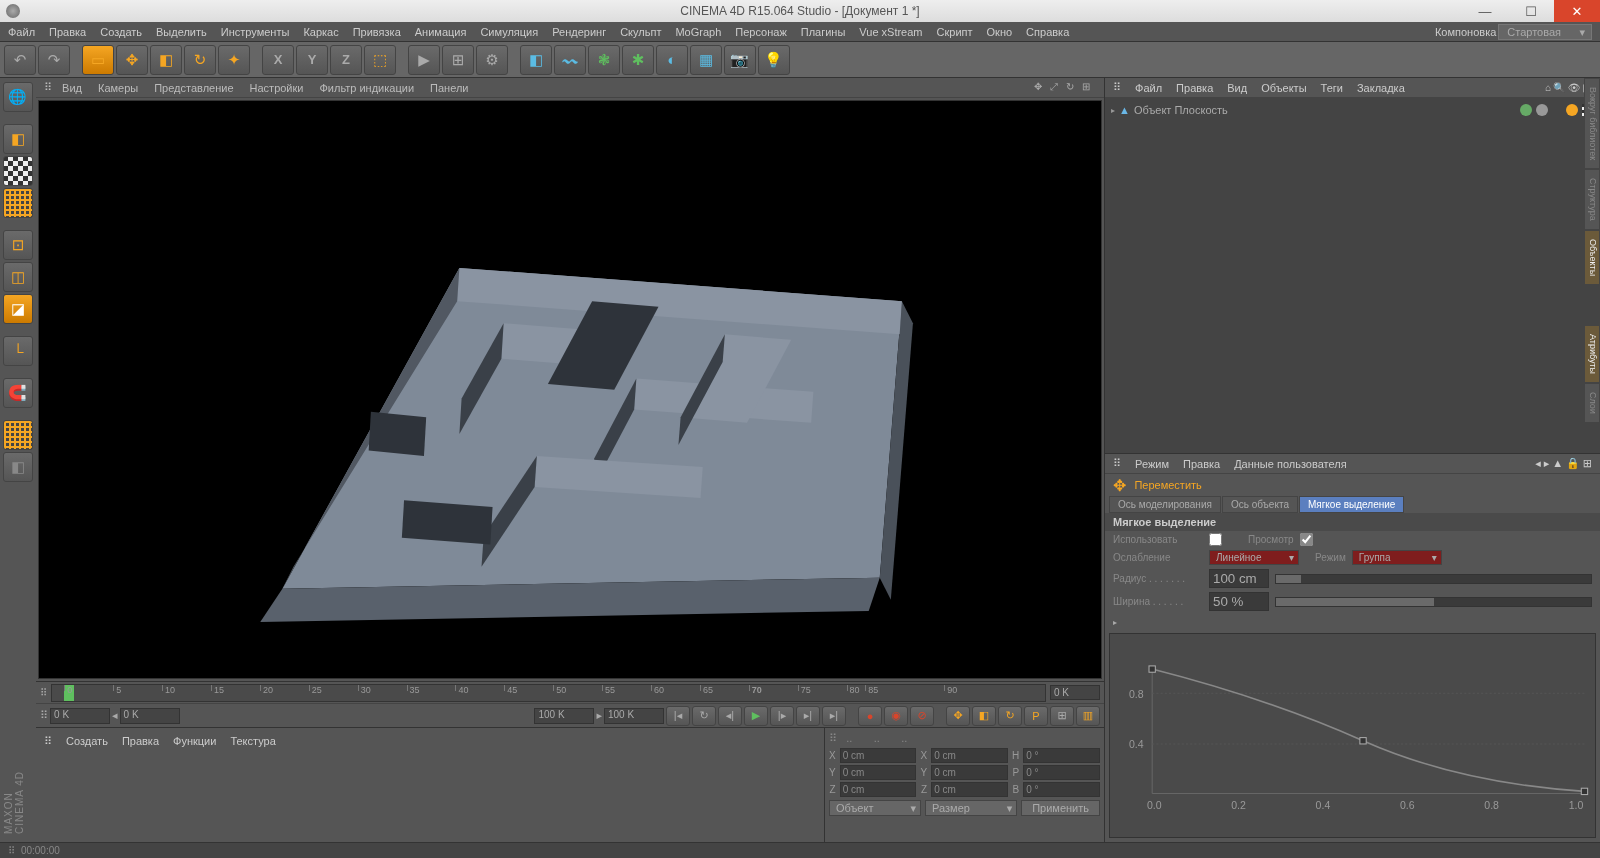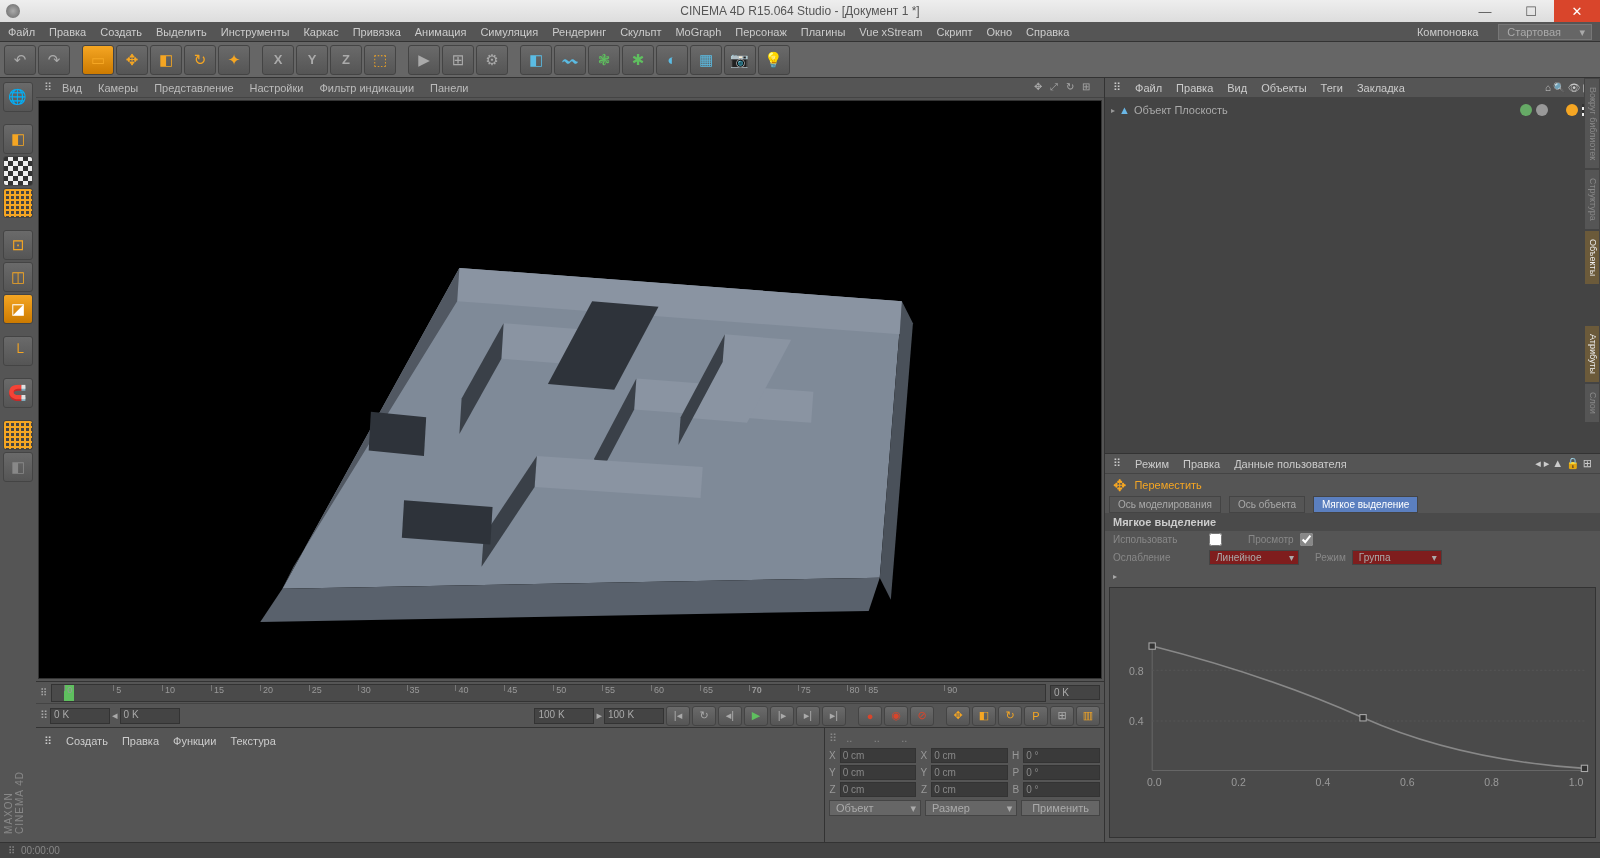--- a/index.html
+++ b/index.html
@@ -65,21 +65,21 @@
 .om-hdr .tools { margin-left:auto; display:flex; gap:2px; font-size:10px; }
 .om-body { flex:0 0 356px; background:#444; padding:4px; border-bottom:1px solid #333; position:relative; }
 .om-row { display:flex; align-items:center; gap:4px; padding:2px; }
 .om-row .tri { color:#999; font-size:8px; }
 .om-row .ico { color:#6ab7e6; }
 .om-row .tags { margin-left:auto; display:flex; gap:4px; }
 .om-row .tag { width:12px; height:12px; border-radius:50%; }
 .attr-hdr { height:20px; display:flex; align-items:center; padding:0 8px; gap:14px; color:#ccc; border-bottom:1px solid #444; }
 .attr-title { height:22px; display:flex; align-items:center; padding:0 8px; gap:8px; color:#f5a623; }
 .attr-title .plus { color:#f5a623; font-size:16px; }
-.tabs { display:flex; gap:8px; padding:0 4px; }
+.tabs { display:flex; gap:1px; padding:0 4px; }
 .tab { padding:2px 8px; background:#555; border:1px solid #444; font-size:10px; }
 .tab.active { background:#5b7fbf; color:#fff; }
 .section-hdr { background:#4a4a4a; padding:3px 8px; font-weight:bold; color:#ccc; }
 .proprow { display:flex; align-items:center; padding:2px 8px; gap:6px; font-size:10px; }
 .proprow .lbl { width:90px; color:#888; }
 .proprow input[type=checkbox]{ accent-color:#888; }
 .proprow .num { width:60px; background:#3a3a3a; border:1px solid #333; color:#aaa; padding:1px 3px; }
 .proprow .slider { flex:1; height:10px; background:#3a3a3a; border:1px solid #333; position:relative; }
 .proprow .slider .fill { height:100%; background:#6a6a6a; }
 .proprow .dd { background:#7f1d1d; border:1px solid #444; padding:1px 6px; width:90px; position:relative; }
@@ -117,21 +117,21 @@
   <span>Рендеринг</span>
   <span>Скульпт</span>
   <span>MoGraph</span>
   <span>Персонаж</span>
   <span>Плагины</span>
   <span>Vue xStream</span>
   <span>Скрипт</span>
   <span>Окно</span>
   <span>Справка</span>
   <div class="right">
-    <span style="margin-right:20px">Компоновка</span>
+    <span style="margin-right:2px">Компоновка</span>
     <div class="dd">Стартовая</div>
   </div>
 </div>
 
 <div class="toolbar">
   <div class="tbtn">↶</div>
   <div class="tbtn">↷</div>
   <div class="tsep"></div>
   <div class="tbtn orange" style="background:linear-gradient(#f5a623,#cc7a00)">▭</div>
   <div class="tbtn orange">✥</div>
@@ -375,20 +375,34 @@
       <input type="checkbox" style="">
       <span class="lbl" style="width:auto;margin-left:20px">Просмотр</span>
       <input type="checkbox" checked="" style="">
     </div>
     <div class="proprow">
       <span class="lbl">Ослабление</span>
       <div class="dd">Линейное</div>
       <span class="lbl" style="width:auto;margin-left:10px">Режим</span>
       <div class="dd">Группа</div>
     </div>
+    <div class="proprow">
+      <span class="lbl">Радиус . . . . . . .</span>
+      <input class="num" value="100 cm" style="">
+      <div class="slider">
+          <div class="fill" style="width:8%"></div>
+        </div>
+    </div>
+    <div class="proprow">
+      <span class="lbl">Ширина . . . . . .</span>
+      <input class="num" value="50 %" style="">
+      <div class="slider">
+          <div class="fill" style="width:50%"></div>
+        </div>
+    </div>
     <div style="padding:2px 8px"><span style="font-size:8px">▸</span></div>
 
     <div class="graph">
       <svg viewBox="0 0 460 150">
         <line x1="40" y1="10" x2="40" y2="130" stroke="#666"></line>
         <line x1="40" y1="130" x2="450" y2="130" stroke="#666"></line>
         <line x1="40" y1="35" x2="450" y2="35" stroke="#555" stroke-dasharray="2"></line>
         <line x1="40" y1="83" x2="450" y2="83" stroke="#555" stroke-dasharray="2"></line>
         <text x="18" y="39" fill="#999" font-size="10">0.8</text>
         <text x="18" y="87" fill="#999" font-size="10">0.4</text>

